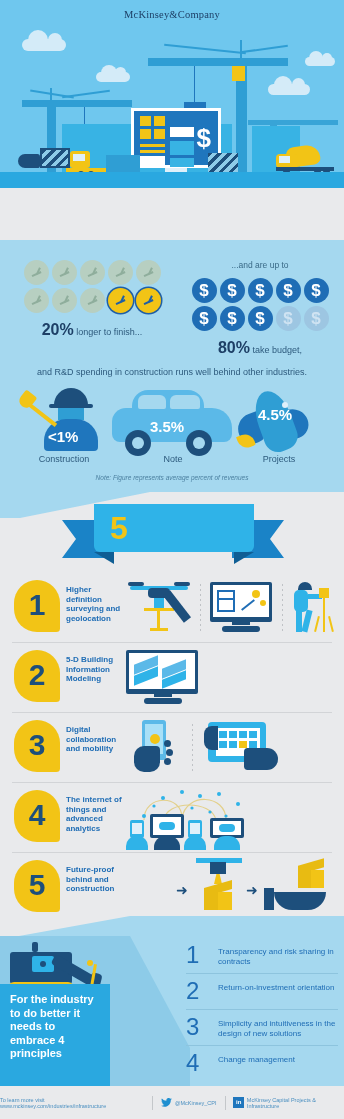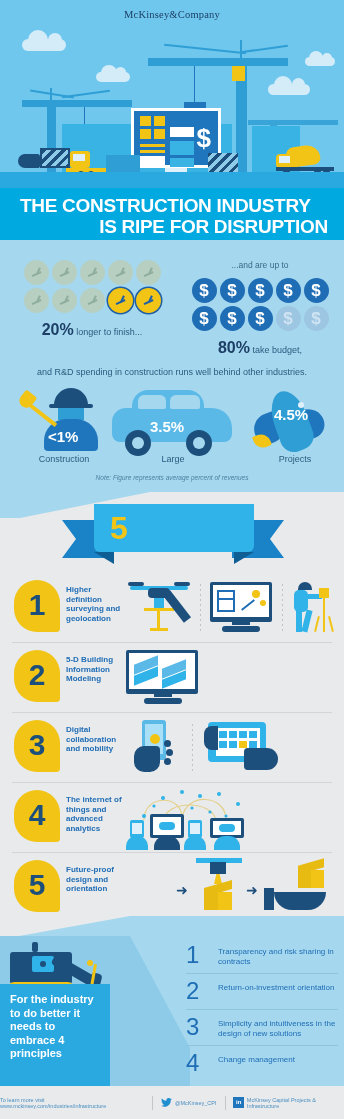--- a/index.html
+++ b/index.html
@@ -154,21 +154,21 @@
   .stat-val span { font: 9px "Liberation Sans", sans-serif; color: #2d5a7d; }
 
   .rd-line {
     position: absolute; left: 0; top: 127px; width: 344px; text-align: center;
     font: 9px "Liberation Sans", sans-serif; color: #2d5a7d;
   }
   .rd-row { position: absolute; left: 0; top: 146px; width: 344px; height: 86px; }
   .rd-item { position: absolute; text-align: center; }
   .rd-i1 { left: 18px; width: 92px; }
   .rd-i2 { left: 108px; width: 130px; }
-  .rd-i3 { left: 248px; width: 94px; }
+  .rd-i3 { left: 232px; width: 94px; }
   .rd-label {
     position: absolute; top: 68px; width: 100%;
     font: 9px "Liberation Sans", sans-serif; color: #2d5a7d;
   }
   .rd-pct {
     position: absolute; color: #ffffff; font: bold 15px "Liberation Sans", sans-serif;
   }
   .note {
     position: absolute; left: 0; top: 234px; width: 344px; text-align: center;
     font: italic 6.5px "Liberation Sans", sans-serif; color: #4c80a0;
@@ -445,24 +445,20 @@
       <div style="position:absolute;left:0;top:8px;width:22px;height:14px;background:#f2c416;border-radius:4px;"></div>
       <div style="position:absolute;left:3px;top:10px;width:11px;height:7px;background:#dff0fa;"></div>
       <div style="position:absolute;left:0;top:21px;width:58px;height:4px;background:#1d4f7c;"></div>
       <div style="position:absolute;left:7px;top:23px;width:7px;height:7px;border-radius:50%;background:#1d4f7c;"></div>
       <div style="position:absolute;left:38px;top:23px;width:7px;height:7px;border-radius:50%;background:#1d4f7c;"></div>
       <div style="position:absolute;left:47px;top:23px;width:7px;height:7px;border-radius:50%;background:#1d4f7c;"></div>
     </div>
     <div class="ground"></div>
   </div>
 
-  <div class="title-band">
-    <div class="title-l1">THE CONSTRUCTION INDUSTRY</div>
-    <div class="title-l2">IS RIPE FOR DISRUPTION</div>
-  </div>
   <div class="tail"></div>
 
   <div class="stats">
 
     <div class="stat-col stat-left">
       <div class="icon-grid">
         <div class="clock"></div>
         <div class="clock"></div>
         <div class="clock"></div>
         <div class="clock"></div>
@@ -516,21 +512,21 @@
       <div class="rd-item rd-i2">
         <div style="position:relative;height:70px;">
           <div class="car-roof"></div>
           <div class="car-body"></div>
           <div class="car-win cw1"></div>
           <div class="car-win cw2"></div>
           <div class="wheel wh1"></div>
           <div class="wheel wh2"></div>
           <div class="rd-pct" style="left:42px;top:32px;">3.5%</div>
         </div>
-        <div class="rd-label">Large</div>
+        <div class="rd-label">Note</div>
       </div>
 
       <div class="rd-item rd-i3">
         <div style="position:relative;height:68px;">
           <div class="rocket-fin-l"></div>
           <div class="rocket-fin-r"></div>
           <div class="rocket-body"></div>
           <div class="rocket-win"></div>
           <div class="rocket-flame"></div>
           <div class="rd-pct" style="left:26px;top:20px;">4.5%</div>
@@ -691,21 +687,21 @@
           <div style="position:absolute;left:88px;top:50px;width:26px;height:14px;background:#2fb3e8;border-radius:11px 11px 0 0;"></div>
         </div>
       </div>
     </div>
     <div class="idea-sep" style="top:360px;"></div>
 
     <div class="idea-row" style="top:364px;">
       <div class="badge">
         <span>5</span>
       </div>
-      <div class="idea-label">Future-proof design and orientation</div>
+      <div class="idea-label">Future-proof behind and construction</div>
       <div class="idea-art">
         <div style="position:absolute;left:50px;top:26px;font:14px 'Liberation Sans',sans-serif;color:#1d4f7c;">➜</div>
         <div style="position:absolute;left:68px;top:2px;width:50px;height:58px;">
           <div style="position:absolute;left:2px;top:0;width:46px;height:5px;background:#2fb3e8;"></div>
           <div style="position:absolute;left:16px;top:4px;width:16px;height:12px;background:#1d4f7c;"></div>
           <div style="position:absolute;left:20px;top:16px;width:8px;height:10px;background:#f2c416;clip-path:polygon(30% 0,70% 0,100% 100%,0 100%);"></div>
           <div style="position:absolute;left:10px;top:26px;width:28px;height:9px;background:#e8bb12;transform:skewY(-16deg);"></div>
           <div style="position:absolute;left:10px;top:34px;width:28px;height:18px;background:#f2c416;"></div>
           <div style="position:absolute;left:10px;top:34px;width:14px;height:18px;background:#e8bb12;"></div>
         </div>

